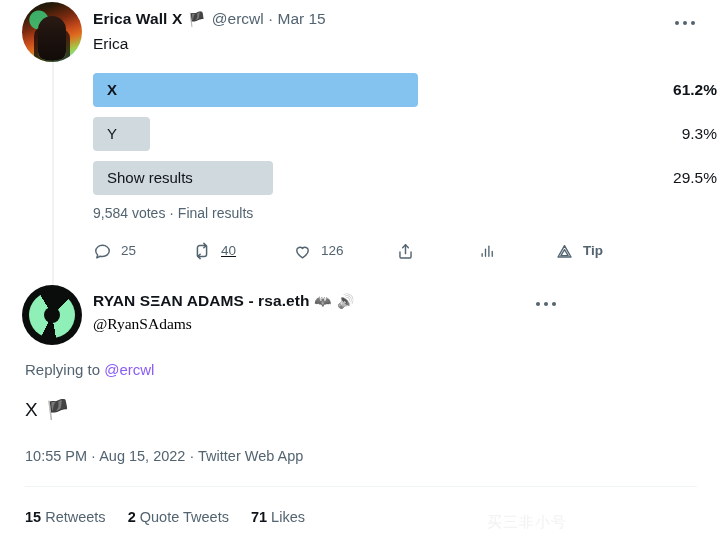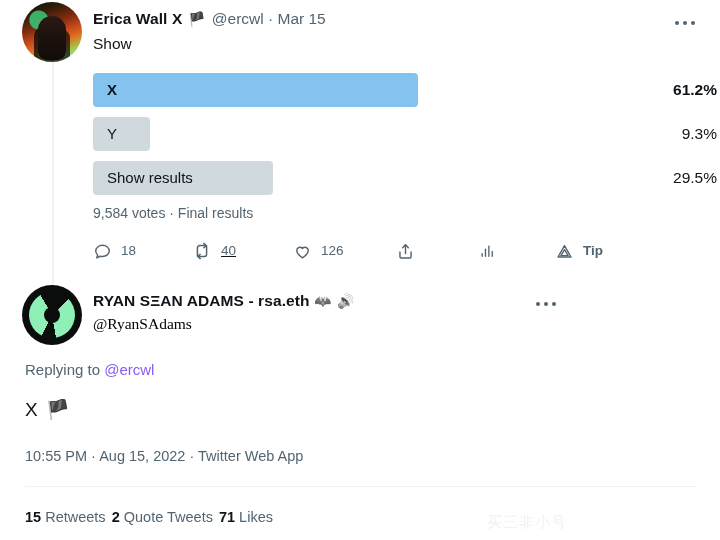--- a/index.html
+++ b/index.html
@@ -154,21 +154,21 @@
     font-size: 14.5px; line-height: 20px; color:#536471;
   }
 
   .divider {
     position: absolute; left: 25px; top: 486px;
     width: 672px; height: 1px; background:#eff3f4;
   }
 
   .stats {
     position: absolute; left: 25px; top: 507px;
-    display:flex; align-items:flex-end; gap: 6px;
+    display:flex; align-items:flex-end; gap: 22px;
     font-size: 14.5px; line-height: 20px; color:#536471;
   }
   .stats .num { font-weight: bold; color:#0f1419; }
 
   .watermark {
     position: absolute; right: 14px; bottom: 8px;
     font-size: 15px; letter-spacing: 1px;
     color: #f0f1f2;
     font-family: "DejaVu Sans", sans-serif;
     user-select: none;
@@ -184,21 +184,21 @@
   <div class="tweet1">
 
     <div class="avatar1"></div>
 
     <div class="name-row1">
       <span class="dname">Erica Wall X</span>
       <span class="flag-emoji">🏴</span>
       <span class="handle-meta">@ercwl · Mar 15</span>
     </div>
 
-    <div class="body1">Show</div>
+    <div class="body1">Erica</div>
 
     <div class="more1">
       <span></span>
         <span></span>
         <span></span>
     </div>
 
     <div class="poll">
 
       <div class="poll-row">
@@ -225,21 +225,21 @@
     </div>
 
     <div class="poll-meta">9,584 votes · Final results</div>
 
     <div class="actions">
 
       <div class="act" style="left:0;">
         <svg class="ic" width="19" height="19" viewBox="0 0 24 24" fill="none" stroke="currentColor" stroke-width="1.8">
           <path d="M20.5 11.3c0 3.9-3.8 7.1-8.5 7.1-1 0-2-.15-2.9-.42L4.8 20l1.1-3.5C4.5 15.2 3.5 13.4 3.5 11.3c0-3.9 3.8-7.1 8.5-7.1s8.5 3.2 8.5 7.1z" stroke-linejoin="round"></path>
         </svg>
-        <span class="cnt">18</span>
+        <span class="cnt">25</span>
       </div>
 
       <div class="act" style="left:99px;text-decoration:underline;">
         <svg class="ic" width="20" height="20" viewBox="0 0 24 24" fill="none" stroke="currentColor" stroke-width="1.8" stroke-linecap="round" stroke-linejoin="round">
           <path d="M6.5 18V8.2a2.7 2.7 0 0 1 2.7-2.7h7.3"></path>
           <path d="M14.2 2.9l2.8 2.6-2.8 2.6"></path>
           <path d="M17.5 6v9.8a2.7 2.7 0 0 1-2.7 2.7H7.5"></path>
           <path d="M9.8 21.1L7 18.5l2.8-2.6"></path>
         </svg>
         <span class="cnt">40</span>

